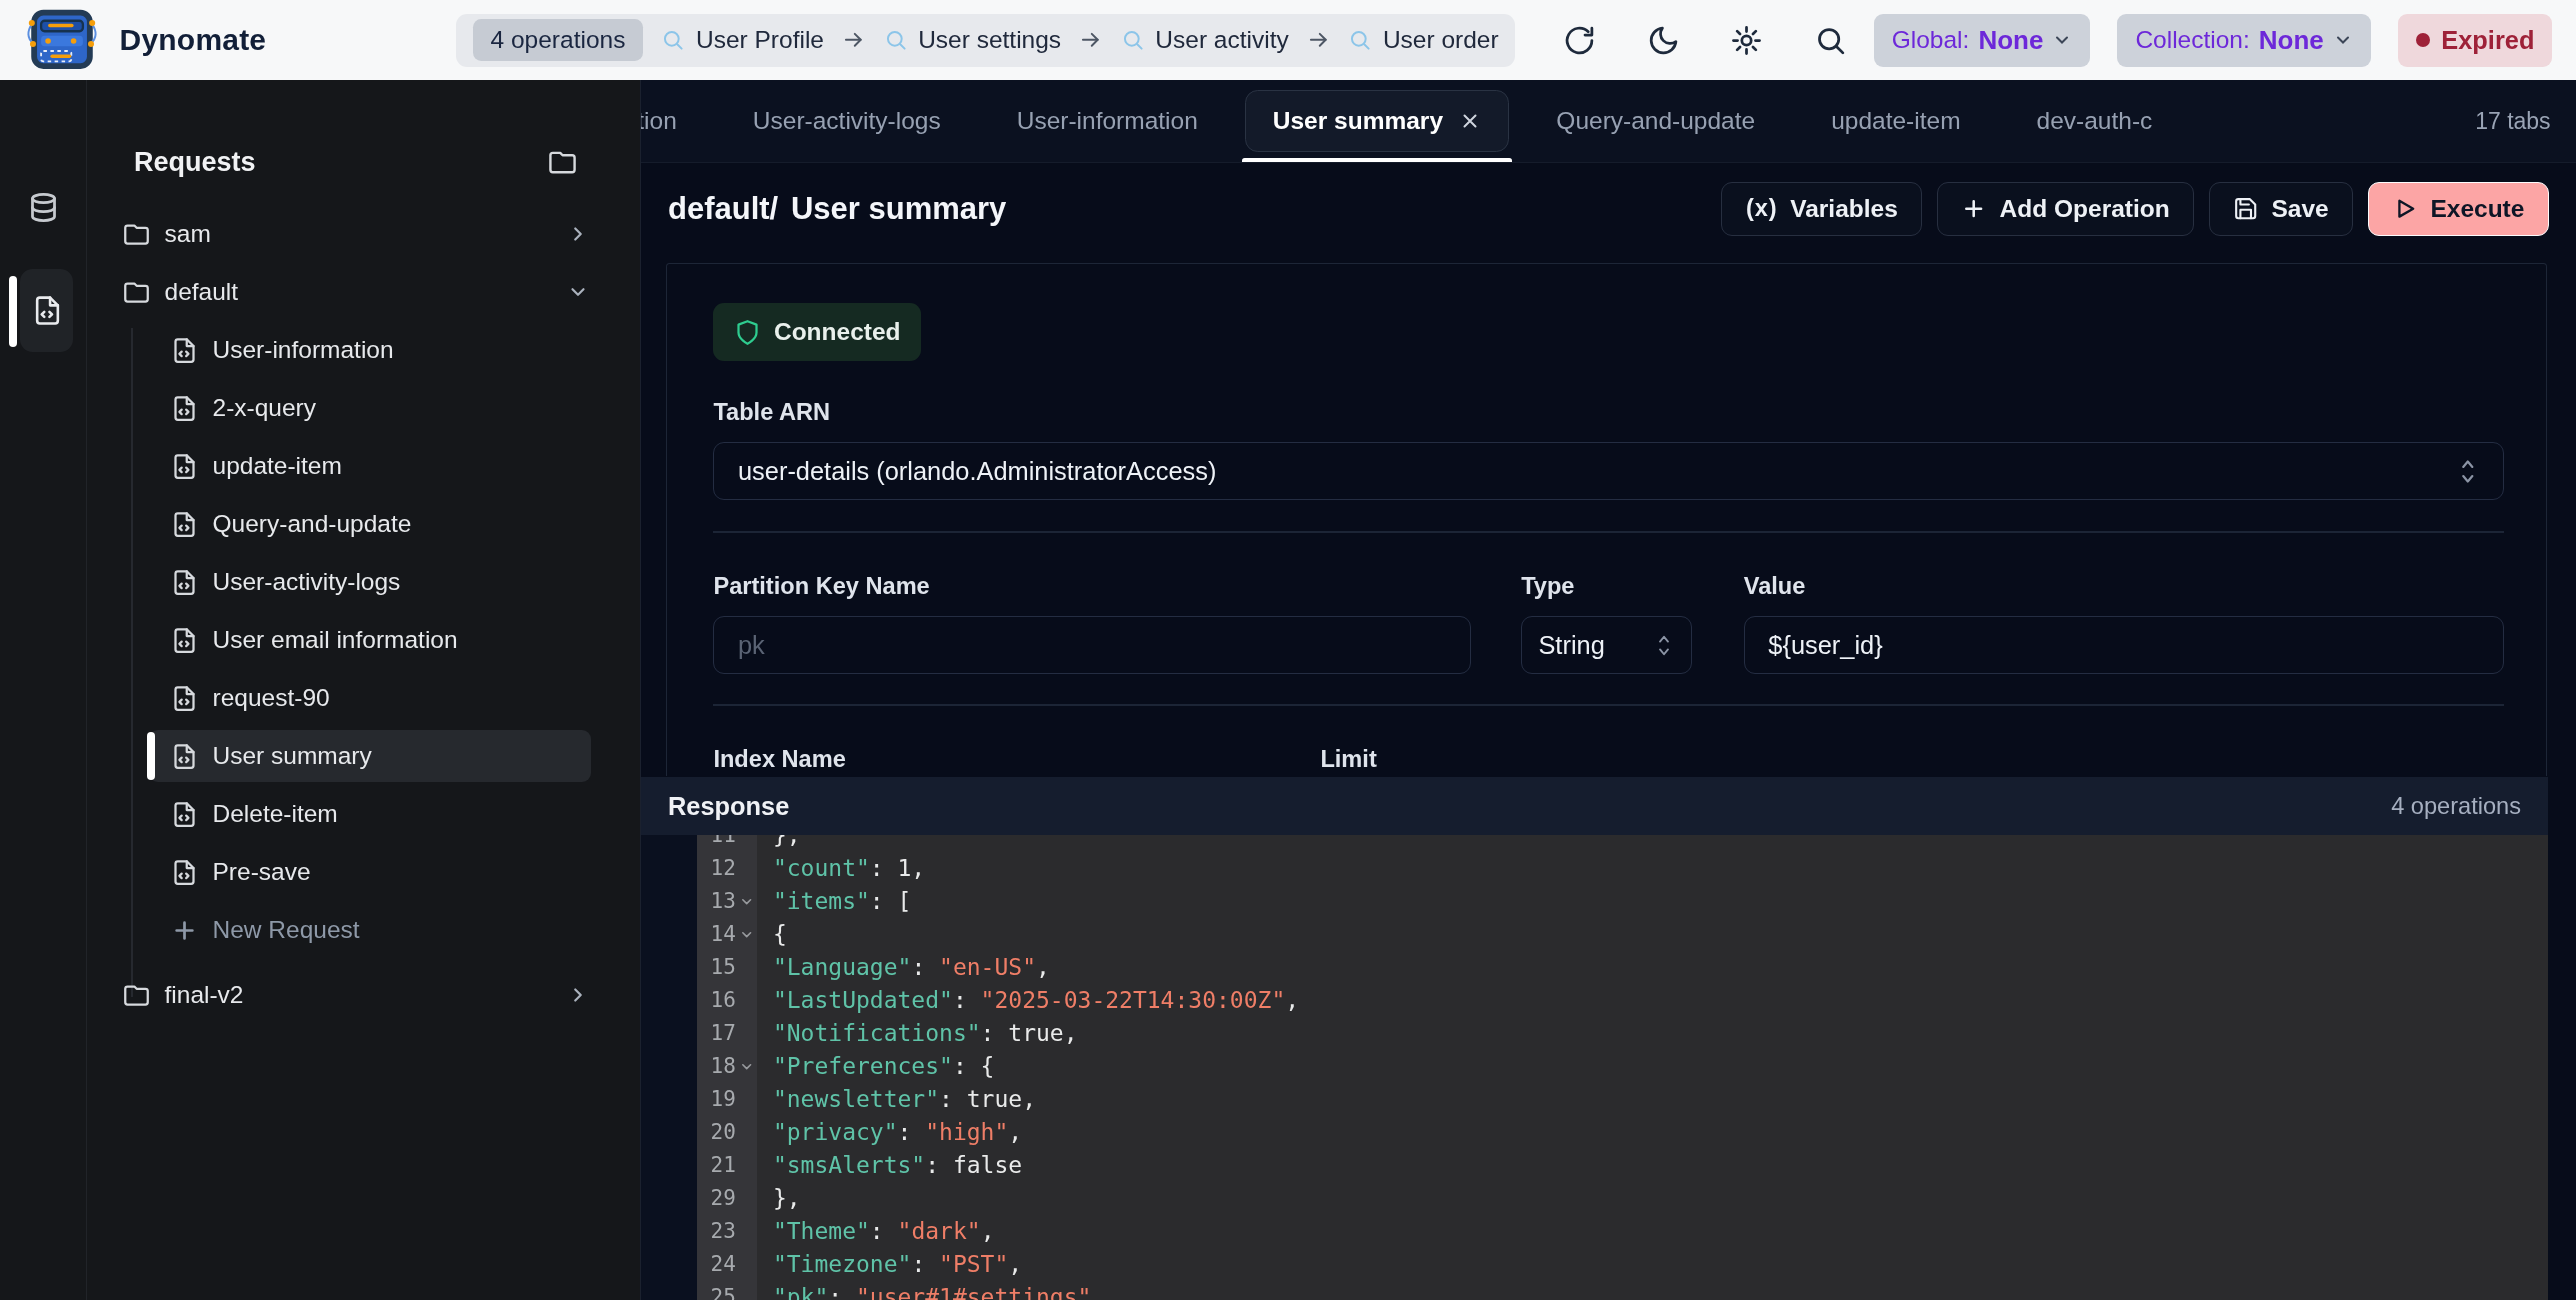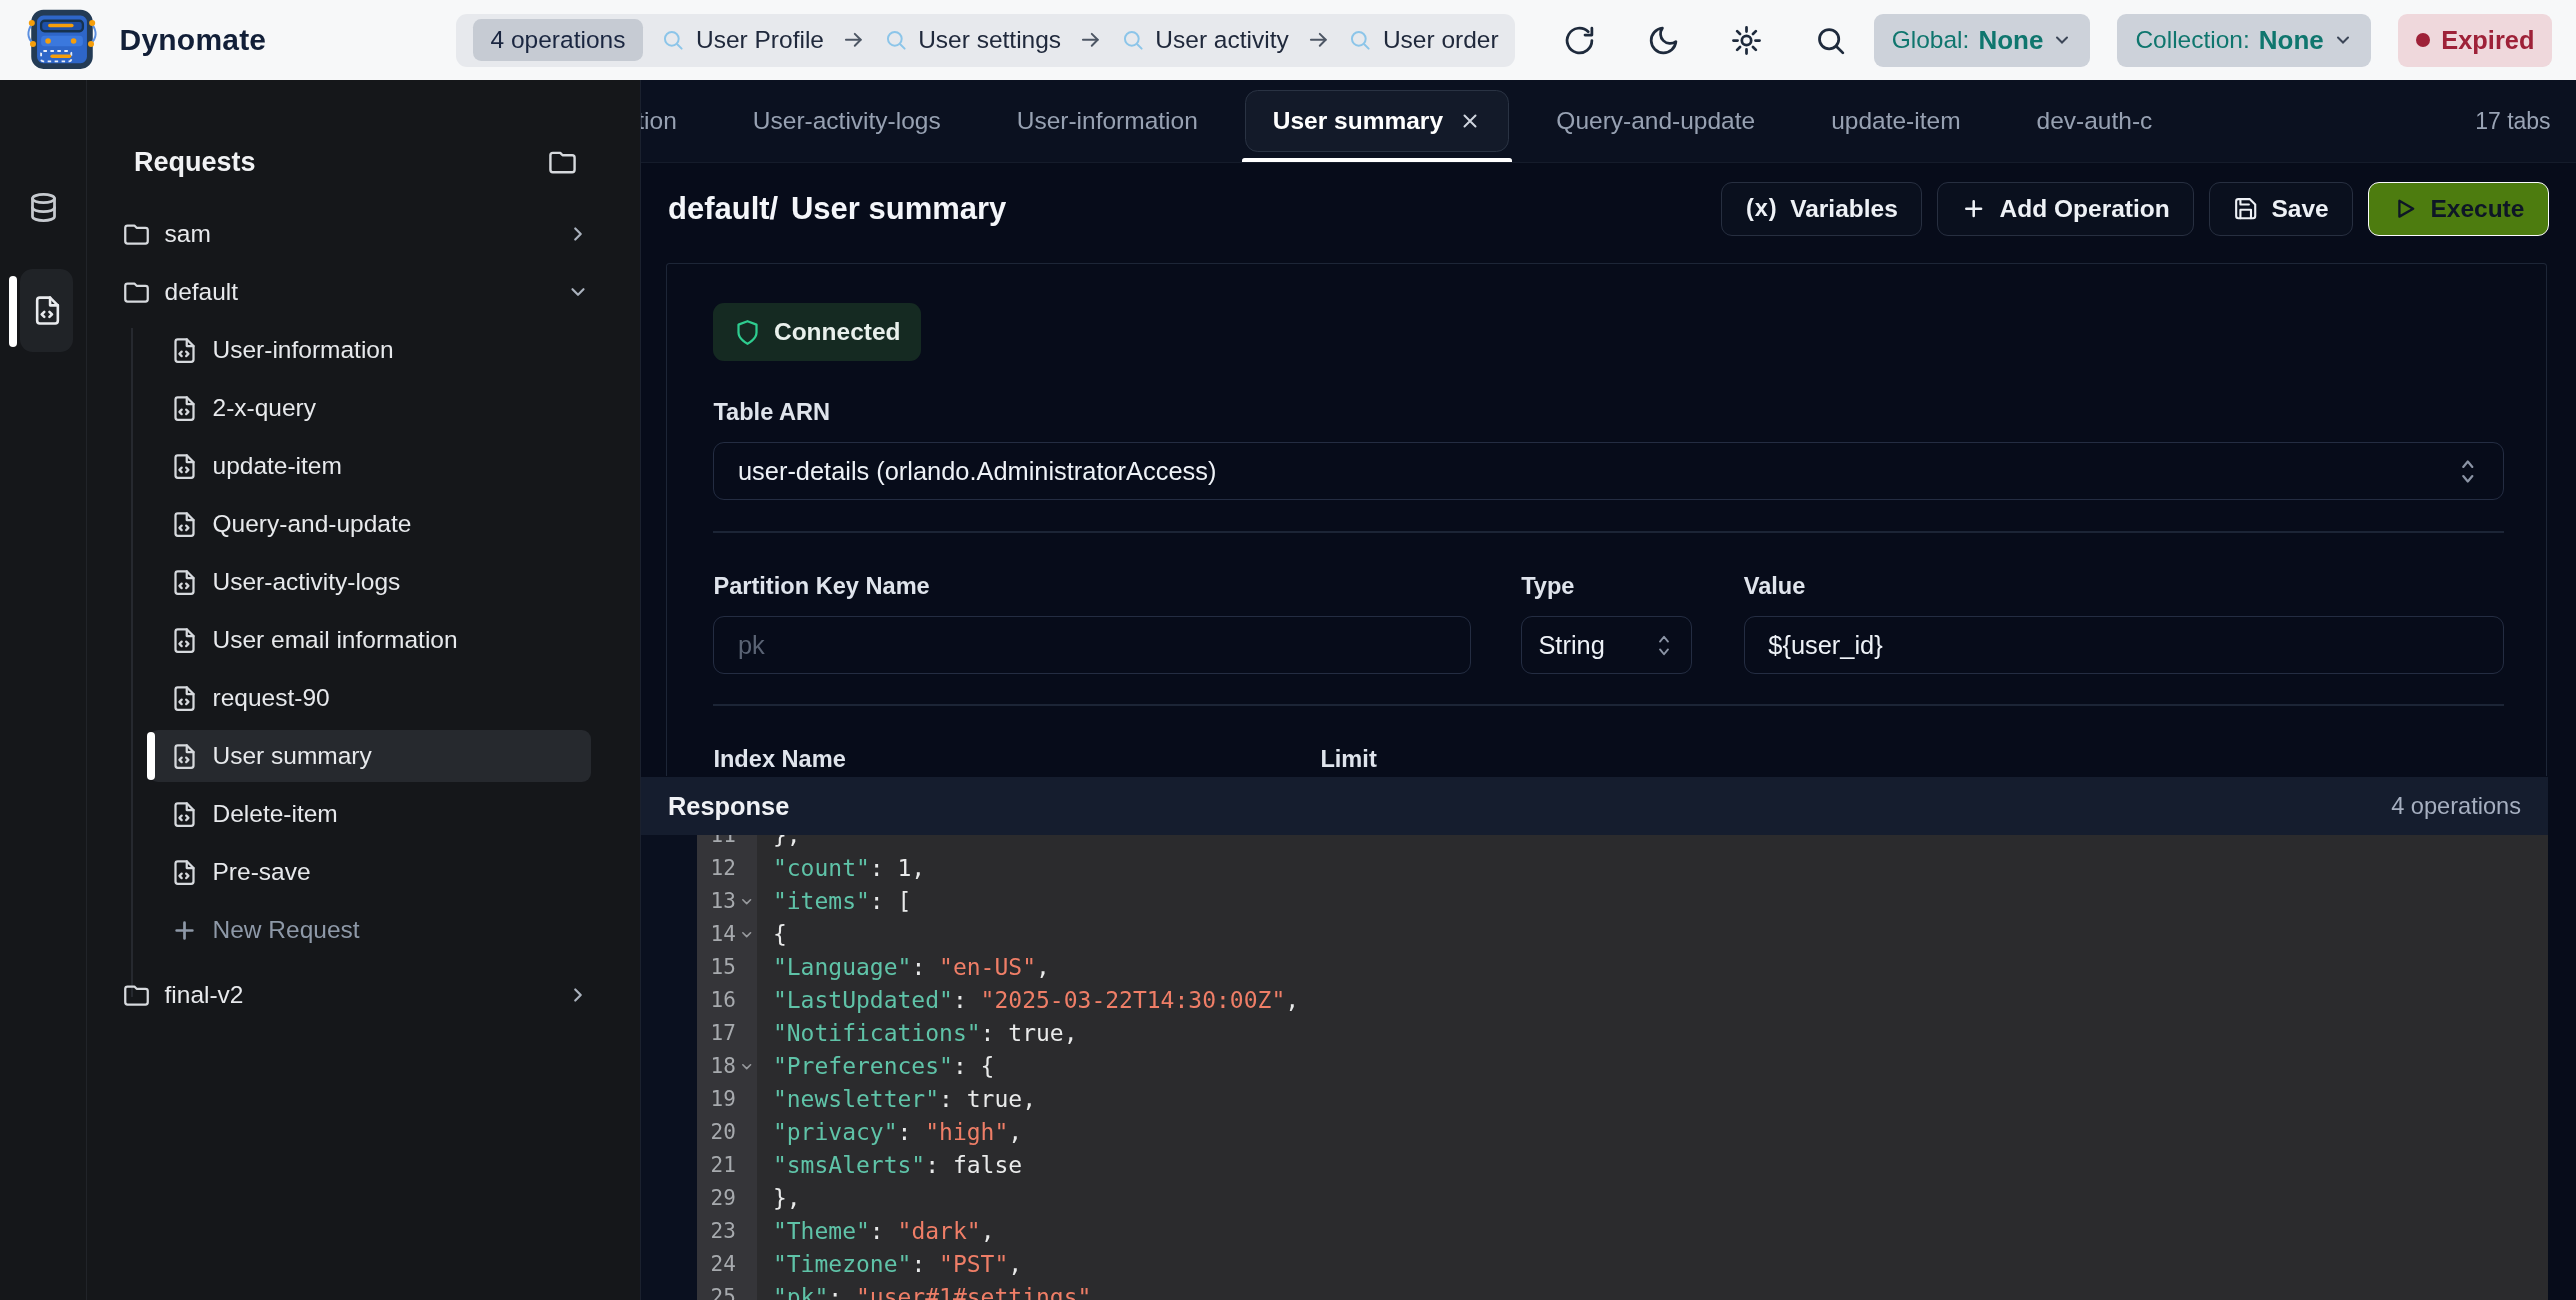--- a/index.html
+++ b/index.html
@@ -17,21 +17,21 @@
               display:flex; align-items:center; padding:0 16.3px; gap:18px; }
   .ops-pill { background:#c6cbd3; color:#1a2640; border-radius:8.2px; padding:7.3px 18px;
               font-size:24.5px; font-weight:500; white-space:nowrap; }
   .crumb { display:flex; align-items:center; gap:11px; font-size:24.5px; font-weight:500; color:#20293c; white-space:nowrap; cursor:pointer; }
   .crumb svg { width:23.6px; height:23.6px; color:#8cc5e9; }
   .crumb-arrow { width:23.6px; height:23.6px; color:#4d5664; }
   .top-right { margin-left:auto; display:flex; align-items:center; gap:27px; }
   .tb-icon { width:33px; height:33px; color:#1e2a3c; cursor:pointer; }
   .tb-icon + .tb-icon { margin-left:23.6px; }
   .sel-pill { background:#cdd2da; border-radius:9px; height:53px; display:flex; align-items:center;
-              gap:9px; padding:0 18px; font-size:24.5px; color:#0f766e; cursor:pointer; white-space:nowrap; }
+              gap:9px; padding:0 18px; font-size:24.5px; color:#6d28d9; cursor:pointer; white-space:nowrap; }
   .sel-pill b { font-weight:700; font-size:26px; }
   .sel-pill svg { width:20px; height:20px; color:#3c4657; }
   .expired { background:#efd8dc; border-radius:9px; height:53px; display:flex; align-items:center;
              gap:11px; padding:0 18px; font-size:25.4px; font-weight:700; color:#9e2138; }
   .expired .dot { width:14.5px; height:14.5px; border-radius:50%; background:#9e2138; }
 
   
   .sidebar { position:absolute; left:0; top:80px; bottom:0; width:640px; background:#15171a; }
   .rail { position:absolute; left:0; top:0; bottom:0; width:87px; border-right:1.8px solid #212429; }
   .rail-db { position:absolute; left:27px; top:111px; width:33px; height:33px; color:#c6cacf; cursor:pointer; }
@@ -75,21 +75,21 @@
 
   
   .ophead { height:91px; display:flex; align-items:center; padding:0 27px; }
   .optitle { font-size:31px; font-weight:700; color:#f4f6fa; display:flex; gap:12.7px; }
   .opbtns { margin-left:auto; display:flex; gap:14.5px; }
   .btn { height:54px; border:1.8px solid #272f40; border-radius:11px; background:#0a101e; color:#eef1f6;
          font-size:24.5px; font-weight:600; display:flex; align-items:center; gap:12.7px; padding:0 23.6px;
          cursor:pointer; font-family:inherit; white-space:nowrap; }
   .btn svg { width:25.4px; height:25.4px; }
   .btn .varx { font-size:23.6px; font-weight:600; letter-spacing:0.9px; }
-  .btn.exec { background:#4d7c0f; color:#0e1626; border-color:#fafbfd; font-weight:700; }
+  .btn.exec { background:#fca5a5; color:#0e1626; border-color:#fafbfd; font-weight:700; }
 
   
   .opcard { position:absolute; left:25.4px; top:183px; width:1881px; height:513px;
             border:1.8px solid #1d2637; border-bottom:none; border-radius:3.6px 3.6px 0 0;
             padding:39px 42px 0 46px; overflow:hidden; }
   .combo { height:58px; border:1.8px solid #242d42; border-radius:11px; display:flex; align-items:center;
            padding:0 23.6px; font-size:25.4px; color:#eef2f7; cursor:pointer; background:transparent; }
   .combo .cval { white-space:nowrap; overflow:hidden; }
   .combo .updown { margin-left:auto; width:23.6px; height:31px; color:#8b94a5; flex:0 0 auto; }
   .conn-row { display:flex; gap:16.3px; }

